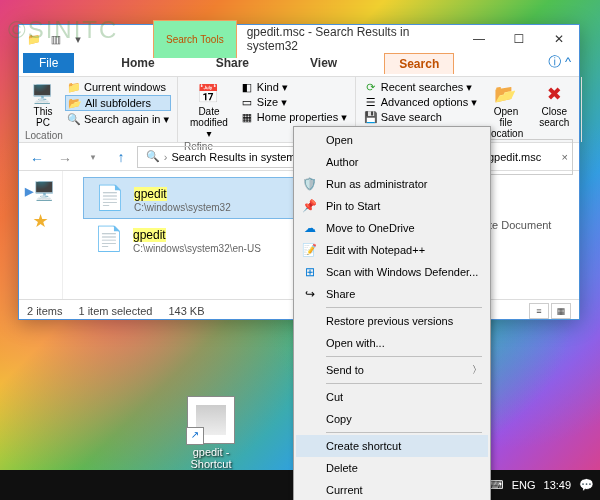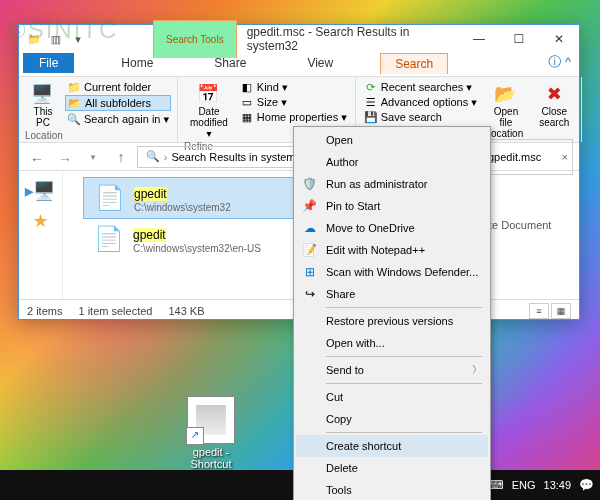--- a/index.html
+++ b/index.html
@@ -27,21 +27,21 @@
 .qat { display: flex; gap: 4px; padding: 0 6px; }
 .qat .qbtn { width: 18px; height: 18px; display: flex; align-items: center; justify-content: center; font-size: 11px; color: #555; }
 .tab-context { background: #86efac; border: 1px solid #f0a060; padding: 13px 12px; font-size: 10px; color: #c05000; margin-left: 60px; border-bottom: none; }
 .title-text { flex: 1; font-size: 12px; color: #333; padding-left: 10px; }
 .winbtns { display: flex; }
 .winbtn { width: 40px; height: 28px; display: flex; align-items: center; justify-content: center; font-size: 12px; color: #333; }
 
 
 .menu { height: 24px; display: flex; align-items: flex-start; border-bottom: 1px solid #ddd; padding-left: 4px; gap: 33px; }
 .filebtn { background: #1979ca; color: #fff; padding: 3px 16px; font-size: 12px; }
-.mtab { padding: 3px 14px; font-size: 12px; color: #333; }
+.mtab { padding: 3px 14px; font-size: 12px; color: #333; font-weight: bold; }
 .mtab.active { background: #fff0e8; border: 1px solid #f0a060; border-bottom: none; color: #c05000; }
 .menu-help { margin-left: auto; padding: 0 8px; font-size: 13px; color: #1979ca; }
 
 
 .ribbon { height: 66px; background: #f5f6f7; border-bottom: 1px solid #ddd; display: flex; font-size: 11px; }
 .rgroup { border-right: 1px solid #ddd; padding: 3px 6px; display: flex; flex-direction: column; }
 .rgroup-body { flex: 1; display: flex; align-items: flex-start; gap: 4px; }
 .rgroup-label { text-align: left; color: #666; font-size: 10px; }
 .rbtn { display: flex; flex-direction: column; align-items: center; justify-content: center; padding: 2px 6px; cursor: pointer; }
 .rbtn .ricon { width: 24px; height: 24px; display: flex; align-items: center; justify-content: center; font-size: 18px; }
@@ -135,21 +135,21 @@
     <div class="rgroup">
       <div class="rgroup-body">
         <div class="rbtn">
           <div class="ricon">🖥️</div>
           <div class="rlbl" style="white-space:pre-line">This
 PC</div>
         </div>
         <div class="rstack">
           <div class="rrow">
               <span class="si">📁</span>
-              <span>Current folder</span>
+              <span>Current windows</span>
             </div>
           <div class="rrow selected">
               <span class="si">📂</span>
               <span>All subfolders</span>
             </div>
           <div class="rrow">
               <span class="si">🔍</span>
               <span>Search again in ▾</span>
             </div>
         </div>
@@ -328,21 +328,21 @@
   <div class="ctxitem hovered">
       <span class="ci"></span>
       <span>Create shortcut</span>
     </div>
   <div class="ctxitem">
       <span class="ci"></span>
       <span>Delete</span>
     </div>
   <div class="ctxitem">
       <span class="ci"></span>
-      <span>Tools</span>
+      <span>Current</span>
     </div>
 
 </div>
 
 <div class="taskbar">
   <div class="tbtn" style="margin-left:300px">👤</div>
   <div class="tray">
     <span class="ticon">˄</span>
     <span class="ticon">☁</span>
     <span class="ticon">🖧</span>

